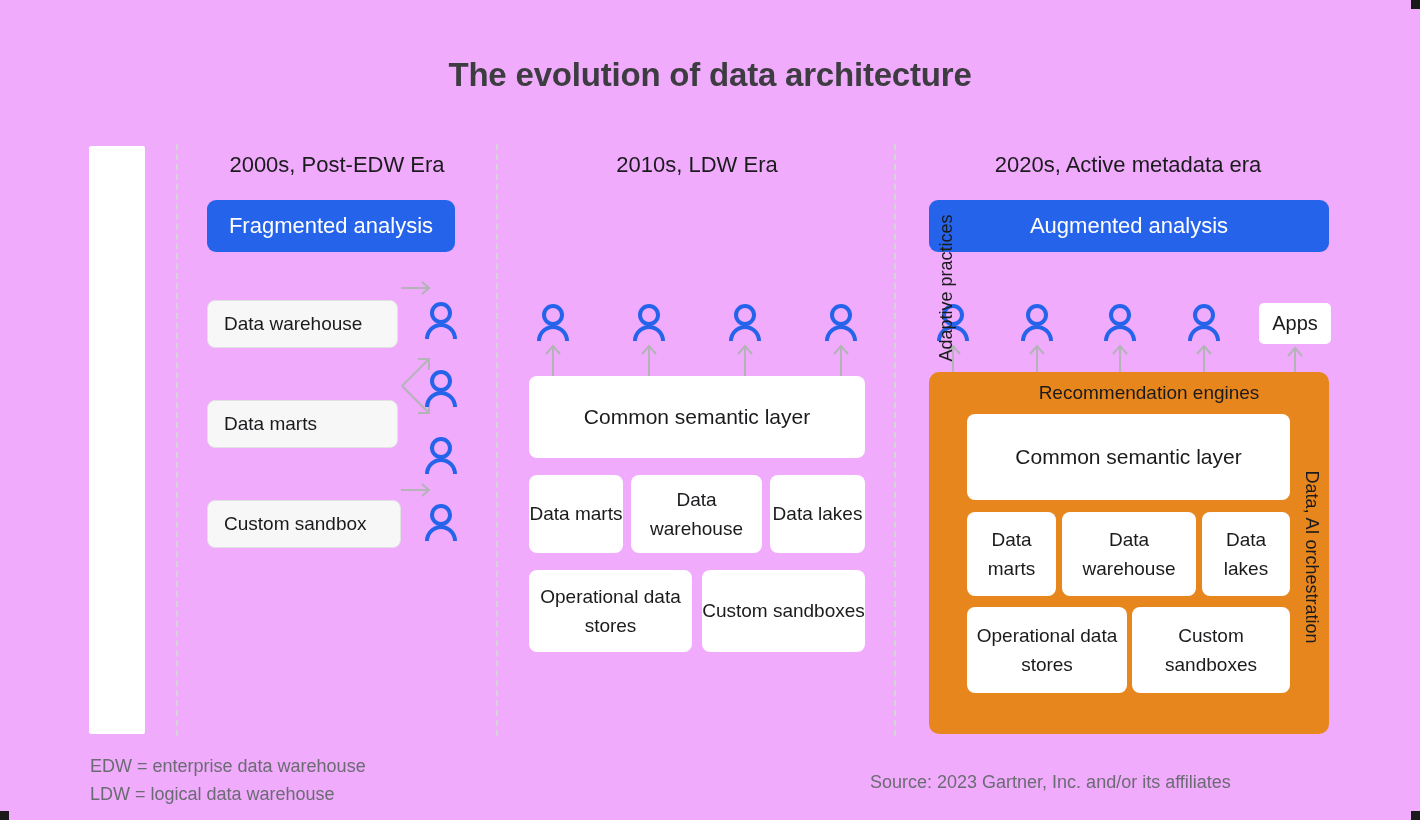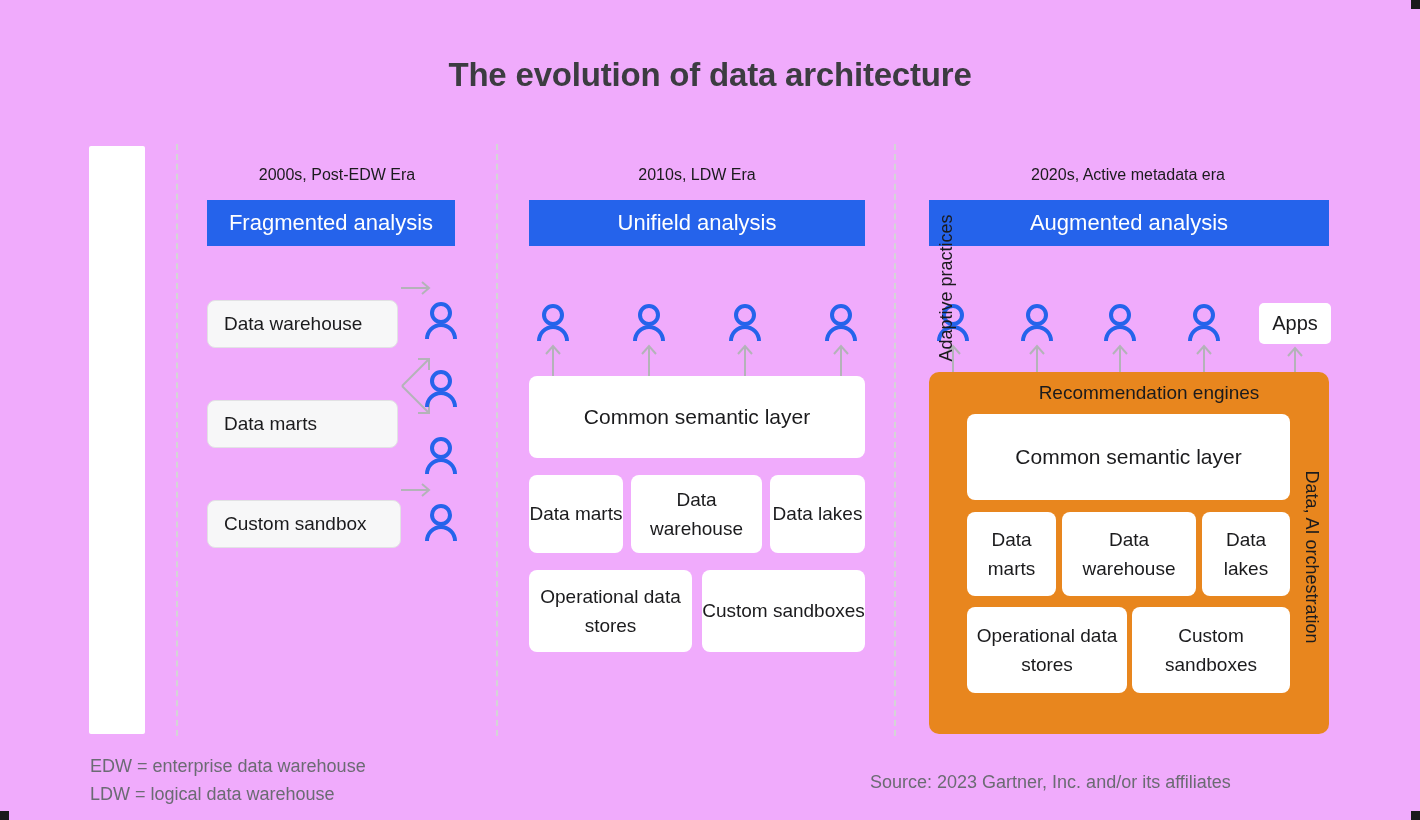--- a/index.html
+++ b/index.html
@@ -69,32 +69,32 @@
     align-items: center;
     justify-content: center;
     font-size: 22px;
     color: #1b1b1d;
     white-space: nowrap;
   }
 
   
   .era-title {
     position: absolute;
-    top: 166px;
+    top: 152px;
     text-align: center;
-    font-size: 16px;
+    font-size: 22px;
     color: #1b1b1d;
   }
 
   
   .banner {
     position: absolute;
-    height: 46px;
+    height: 52px;
     background: #2563eb;
-    border-radius: 0;
+    border-radius: 9px;
     color: #ffffff;
     font-size: 22px;
     display: flex;
     align-items: center;
     justify-content: center;
   }
 
   
   .c1-box {
     position: absolute;
@@ -278,21 +278,20 @@
       </svg>
   </div>
   <div class="person" style="left:422px; top:503px;">
     <svg width="38" height="40" viewBox="0 0 38 40">
         <circle cx="19" cy="12" r="9" stroke="#2563eb" stroke-width="4" fill="none"></circle>
         <path d="M5 38 a14 14 0 0 1 28 0" stroke="#2563eb" stroke-width="4" fill="none"></path>
       </svg>
   </div>
 
   <div class="era-title" style="left:497px; width:400px;">2010s, LDW Era</div>
-  <div class="banner" style="left:529px; top:200px; width:336px;">Unifield analysis</div>
 
   <div class="person" style="left:534px; top:303px;">
     <svg width="38" height="40" viewBox="0 0 38 40">
         <circle cx="19" cy="12" r="9" stroke="#2563eb" stroke-width="4" fill="none"></circle>
         <path d="M5 38 a14 14 0 0 1 28 0" stroke="#2563eb" stroke-width="4" fill="none"></path>
       </svg>
   </div>
   <div class="person" style="left:630px; top:303px;">
     <svg width="38" height="40" viewBox="0 0 38 40">
         <circle cx="19" cy="12" r="9" stroke="#2563eb" stroke-width="4" fill="none"></circle>

